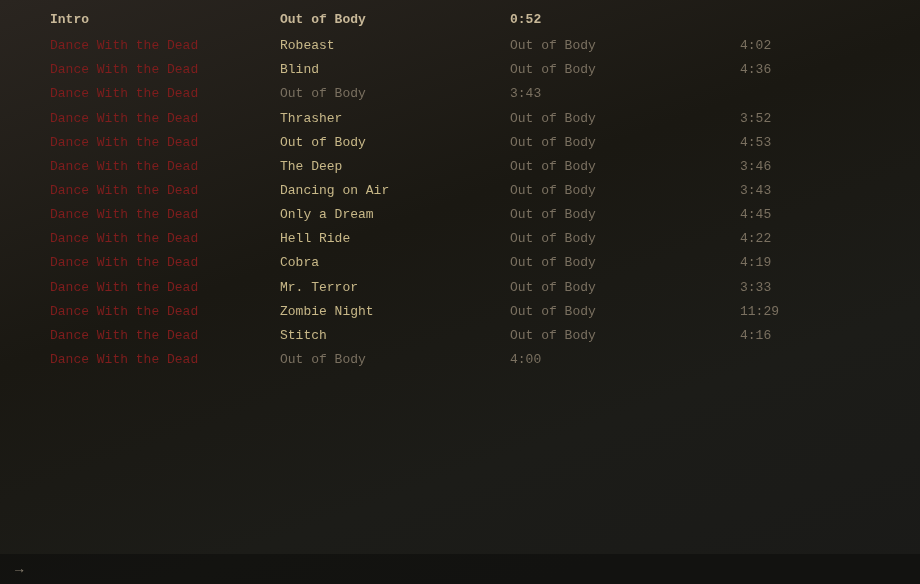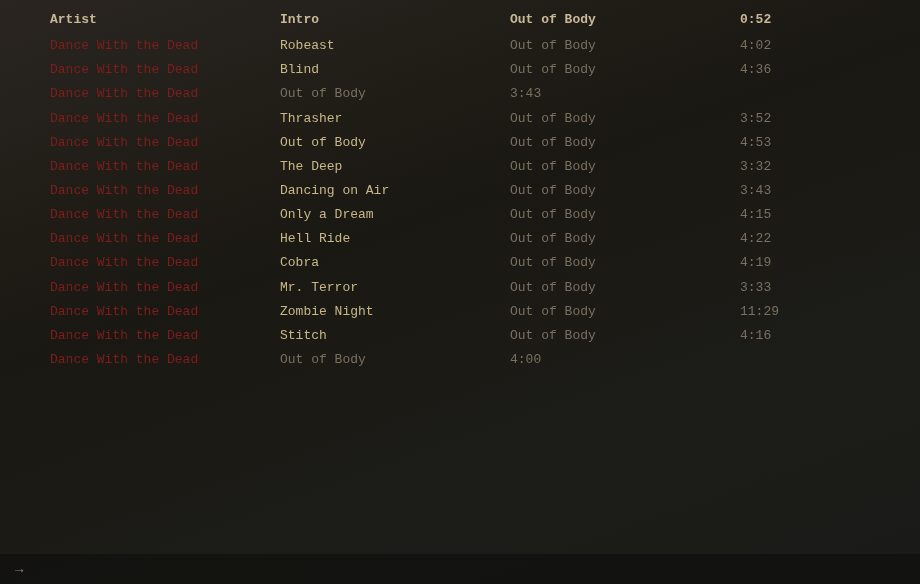--- a/index.html
+++ b/index.html
@@ -78,21 +78,20 @@
       color: #8a8070;
       font-size: 14px;
     }
   </style>
 </head>
 <body>
 
 <div class="track-list">
 
   <div class="track-row header">
-    <span class="col-artist">Artist</span>
     <span class="col-title">Intro</span>
     <span class="col-album">Out of Body</span>
     <span class="col-duration">0:52</span>
   </div>
 
 <div class="track-row">
       <span class="col-artist">Dance With the Dead</span>
       <span class="col-title">Robeast</span>
       <span class="col-album">Out of Body</span>
       <span class="col-duration">4:02</span>
@@ -117,33 +116,33 @@
     <div class="track-row">
       <span class="col-artist">Dance With the Dead</span>
       <span class="col-title">Out of Body</span>
       <span class="col-album">Out of Body</span>
       <span class="col-duration">4:53</span>
     </div>
     <div class="track-row">
       <span class="col-artist">Dance With the Dead</span>
       <span class="col-title">The Deep</span>
       <span class="col-album">Out of Body</span>
-      <span class="col-duration">3:32</span>
+      <span class="col-duration">3:46</span>
     </div>
     <div class="track-row">
       <span class="col-artist">Dance With the Dead</span>
       <span class="col-title">Dancing on Air</span>
       <span class="col-album">Out of Body</span>
       <span class="col-duration">3:43</span>
     </div>
     <div class="track-row">
       <span class="col-artist">Dance With the Dead</span>
       <span class="col-title">Only a Dream</span>
       <span class="col-album">Out of Body</span>
-      <span class="col-duration">4:15</span>
+      <span class="col-duration">4:45</span>
     </div>
     <div class="track-row">
       <span class="col-artist">Dance With the Dead</span>
       <span class="col-title">Hell Ride</span>
       <span class="col-album">Out of Body</span>
       <span class="col-duration">4:22</span>
     </div>
     <div class="track-row">
       <span class="col-artist">Dance With the Dead</span>
       <span class="col-title">Cobra</span>

